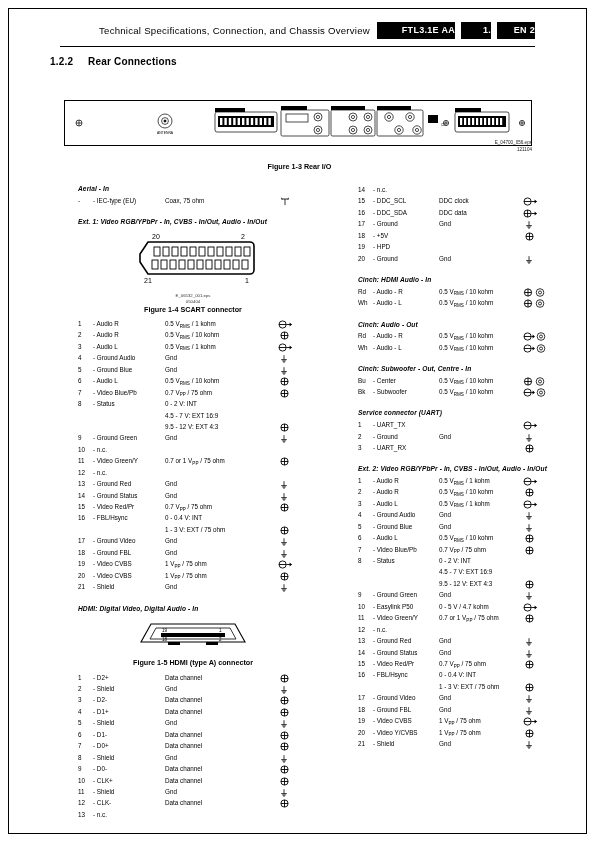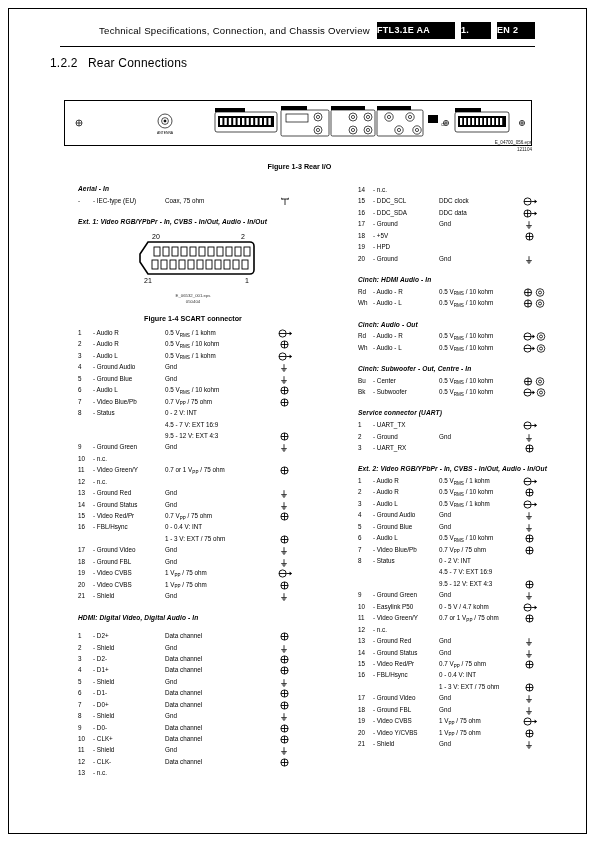--- a/index.html
+++ b/index.html
@@ -23,35 +23,35 @@
     gap:0;
   }
   .header-title{
     font-size:9.6px; letter-spacing:.25px; color:#000;
     margin-right:7px; white-space:nowrap;
   }
   .hdr-box{
     background:#000; color:#fff;
     font-size:9px; font-weight:bold;
     padding:3px 0 4px 0;
-    text-align:left;
+    text-align:right;
     margin-right:6px;
     letter-spacing:.3px;
   }
   .hdr-chassis{ width:78px; }
   .hdr-num{ width:30px; }
   .hdr-page{ width:38px; margin-right:0; }
   .header-rule{
     position:absolute; left:60px; top:46px; width:475px;
     border-bottom:1px solid #000;
   }
   
   .sec{
     position:absolute; left:50px; top:56px;
-    font-size:12px; font-weight:normal; letter-spacing:.2px;
+    font-size:10px; font-weight:bold; letter-spacing:.2px;
   }
   .sec .num{ display:inline-block; width:38px; }
   
   .panel-wrap{
     position:absolute; left:64px; top:100px; width:468px; height:46px;
     border:1px solid #000;
   }
   .panel-caption{
     position:absolute; right:63px; top:140px;
     font-size:4.6px; color:#222; text-align:right; line-height:1.5;
@@ -86,21 +86,20 @@
   td.c-sym { width:30px; text-align:left; padding-left:4px; }
   .col-r td.c-name{ width:66px; }
   sub{ font-size:4.6px; vertical-align:baseline; position:relative; top:1.6px; }
   
   .sym{ display:inline-block; height:8px; line-height:8px; }
   .sym svg{ display:block; }
   
   .figbox{ text-align:center; }
   .fig-label{
     font-size:7.2px; font-weight:bold; text-align:center;
-    margin-top:9px;
   }
   .epsnote{
     font-size:4.3px; color:#333; text-align:center; line-height:1.5;
   }
 </style>
 </head>
 <body>
 
 <div class="page-border"></div>
 
@@ -467,20 +466,34 @@
           <td class="c-sym"><span class="sym"><svg width="12" height="9" viewBox="0 0 12 9">
                 <path d="M6 1.2v4.2M3.2 5.6h5.6M4.2 6.9h3.6M5 8h2" stroke="#000" stroke-width="0.8" fill="none"></path>
               </svg></span></td>
         </tr>
       </tbody>
     </table>
 
   <div class="spacer"></div>
   <div class="grp-title">HDMI: Digital Video, Digital Audio - In</div>
 
+  <div class="figbox">
+    <svg width="160" height="42" viewBox="0 0 160 42">
+      <path d="M38 8 h84 l10 18 h-104 z" fill="none" stroke="#000" stroke-width="1.1"></path>
+      <path d="M43 12 h74 l6 11 h-86 z" fill="none" stroke="#000" stroke-width="0.8"></path>
+      <rect x="48" y="17" width="64" height="4" fill="#000"></rect>
+      <rect x="55" y="26" width="12" height="3" fill="#000"></rect>
+      <rect x="93" y="26" width="12" height="3" fill="#000"></rect>
+      <text x="49" y="16" font-size="4.6" font-family="Liberation Sans, sans-serif">19</text>
+      <text x="106" y="16" font-size="4.6" font-family="Liberation Sans, sans-serif">1</text>
+      <text x="49" y="25" font-size="4.6" font-family="Liberation Sans, sans-serif">18</text>
+      <text x="106" y="25" font-size="4.6" font-family="Liberation Sans, sans-serif">2</text>
+    </svg>
+    <div class="fig-label">Figure 1-5 HDMI (type A) connector</div>
+  </div>
 
   <div class="spacer-s"></div>
   <table class="pins">
       <tbody>
         <tr>
           <td class="c-pin">1</td>
           <td class="c-name">- D2+</td>
           <td class="c-val">Data channel</td>
           <td class="c-sym"><span class="sym"><svg width="12" height="9" viewBox="0 0 12 9">
                 <circle cx="6.5" cy="4.5" r="3.6" fill="none" stroke="#000" stroke-width="0.9"></circle>

